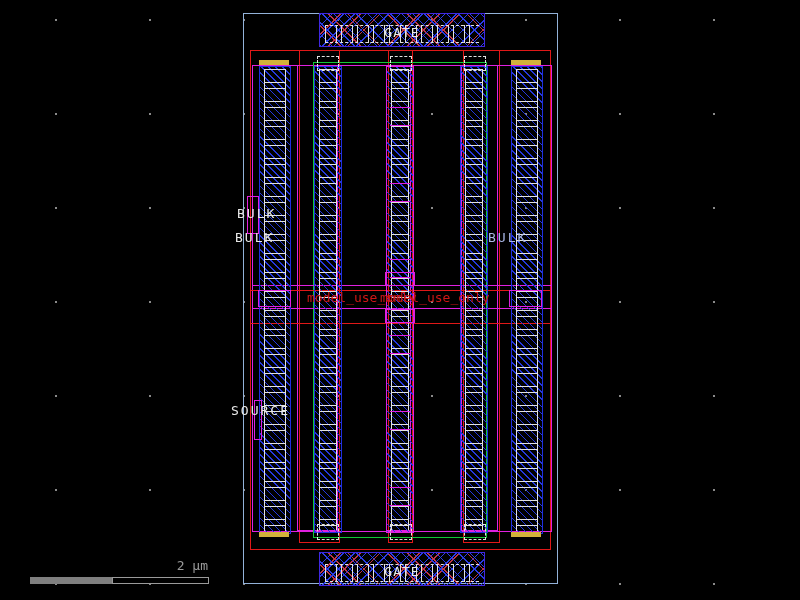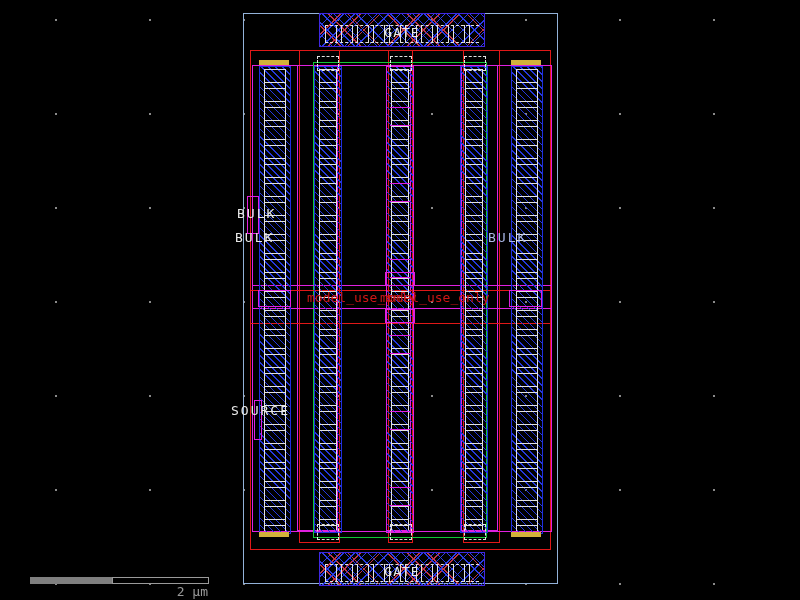--- a/index.html
+++ b/index.html
@@ -50,21 +50,21 @@
   }
   .gate-label{
     position:absolute;left:0;right:0;top:12px;text-align:center;
     color:var(--text-white);font-size:13px;letter-spacing:1px;line-height:13px;
   }
   .lbl{position:absolute;font-size:13px;line-height:13px;letter-spacing:2px;color:var(--text-white);white-space:pre;}
   .lbl.blue{color:var(--text-blue);}
   .anno{position:absolute;font-size:13px;line-height:13px;color:var(--text-red);white-space:pre;}
   .scale-fill{position:absolute;background:var(--scale-fill);}
   .scale-outline{position:absolute;border:1px solid var(--scale-gray);background:transparent;box-sizing:border-box;}
-  .scale-text{position:absolute;font-size:13px;line-height:13px;color:var(--scale-gray);text-align:right;margin-top:26px;}
+  .scale-text{position:absolute;font-size:13px;line-height:13px;color:var(--scale-gray);text-align:right;}
 </style>
 </head>
 <body>
 
 <div id="screen">
 
   <div class="rect cell-boundary" style="left:243px;top:13px;width:315px;height:571px"></div>
 
   <div class="rect red" style="left:250px;top:50px;width:301px;height:500px"></div>
   <div class="rect red" style="left:299px;top:50px;width:41px;height:493px"></div>

